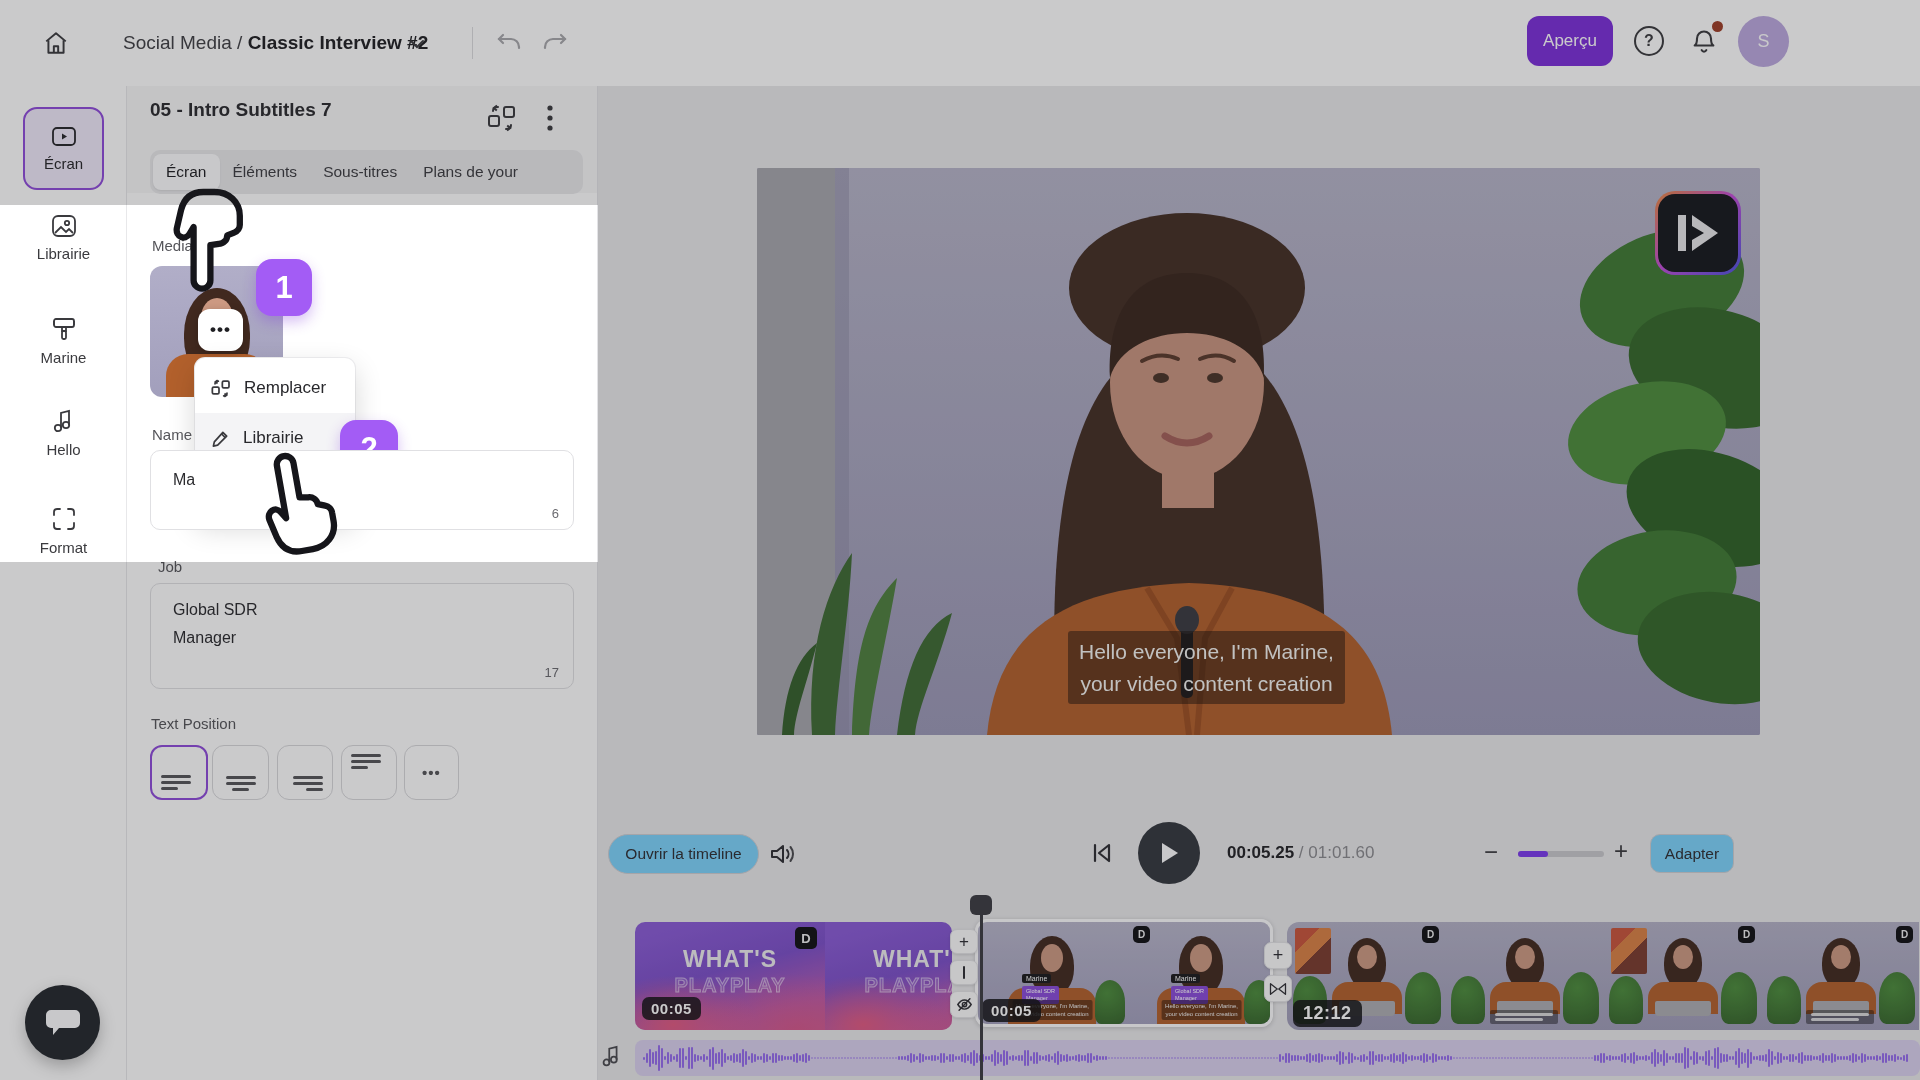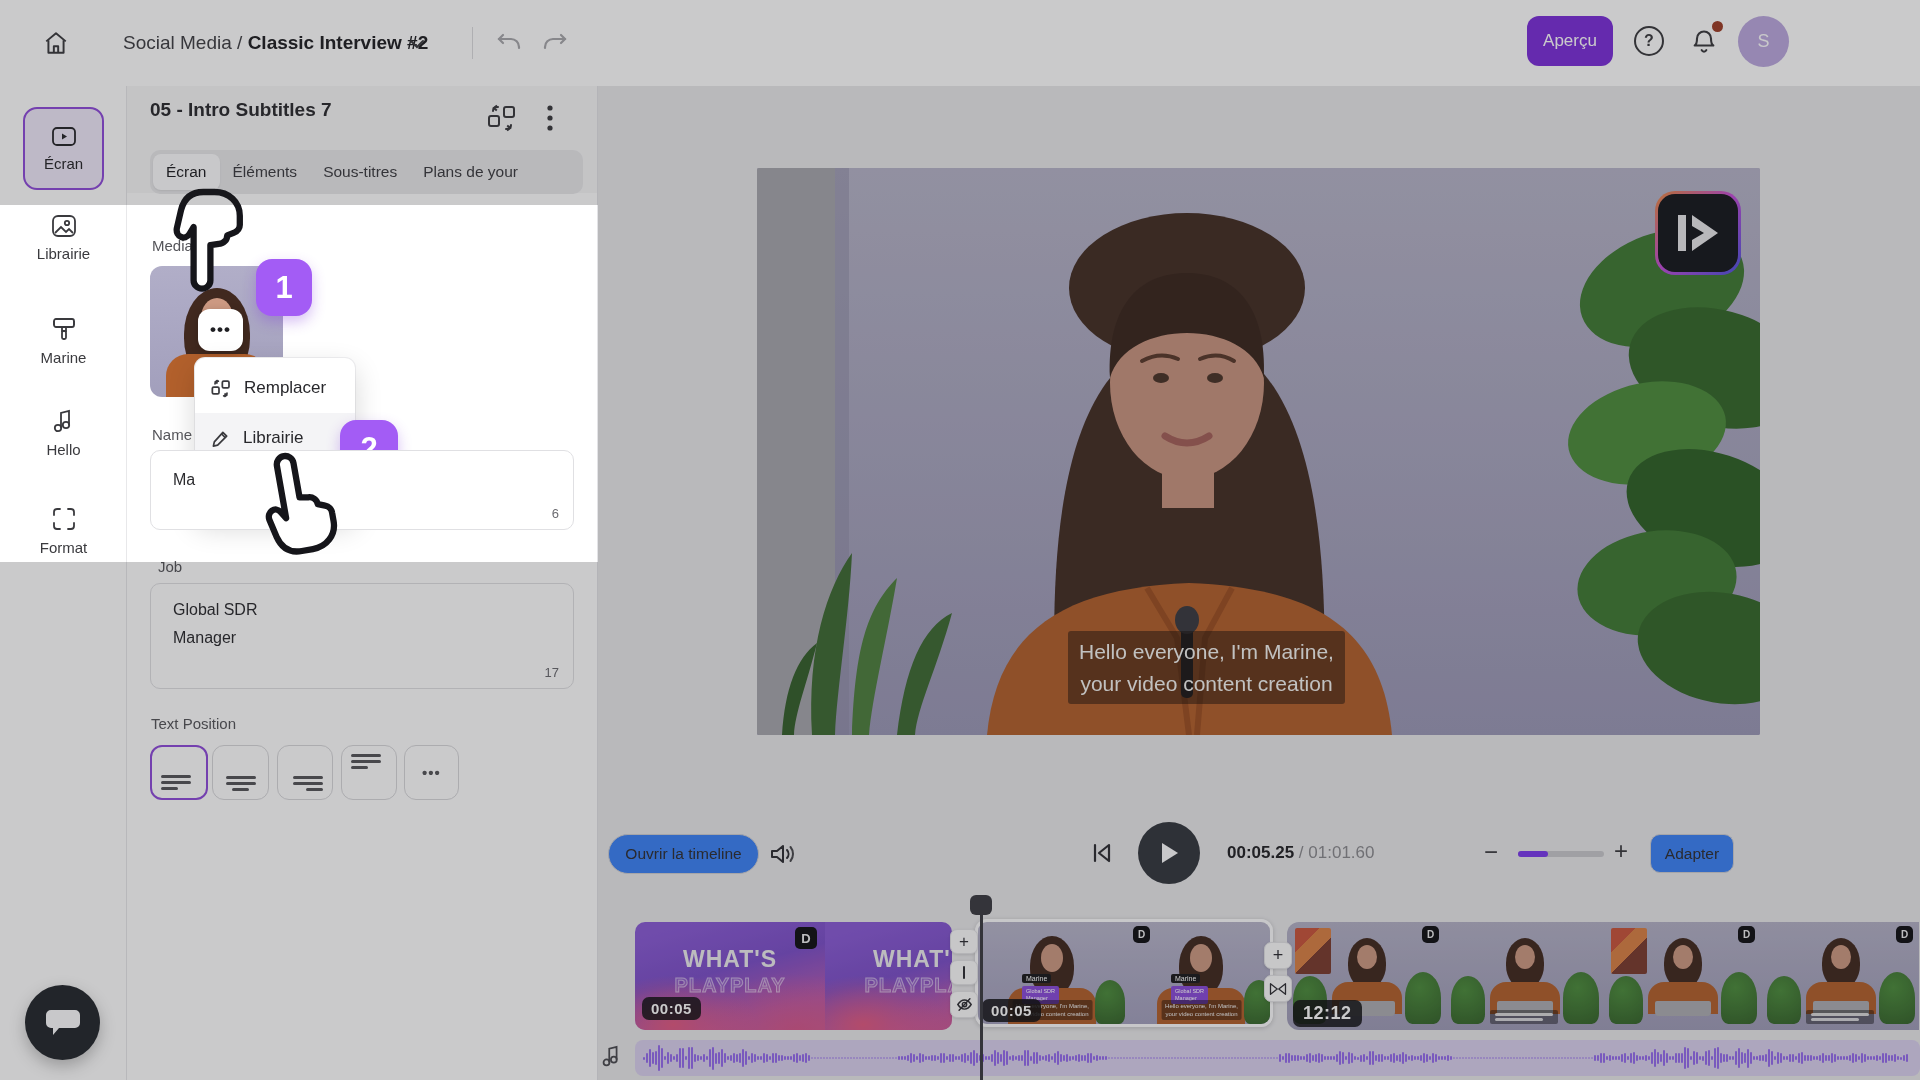--- a/index.html
+++ b/index.html
@@ -69,21 +69,21 @@
   .video{position:absolute;left:757px;top:168px;width:1003px;height:567px;overflow:hidden;border-radius:2px;
         background:linear-gradient(180deg,#B6B4C8,#9E9BB8);}
   .subtitle{position:absolute;left:1068px;top:631px;width:277px;height:73px;background:rgba(22,15,10,0.48);
         border-radius:3px;display:flex;flex-direction:column;align-items:center;justify-content:center;
         color:#F3F3F1;font-size:21px;line-height:32px;text-align:center;}
   .pp-logo{position:absolute;left:1655px;top:191px;width:86px;height:84px;border-radius:20px;padding:3px;box-sizing:border-box;
         background:linear-gradient(135deg,#E98A3C,#C44ED8 48%,#4C52E0);}
   .pp-logo-in{width:100%;height:100%;border-radius:17px;background:#16181D;display:flex;align-items:center;justify-content:center;}
 
   
-  .pill-btn{position:absolute;border:1px solid #CFCFD3;background:#3b82f6;color:#2E2E33;font-size:15.5px;
+  .pill-btn{position:absolute;border:1px solid #CFCFD3;background:#7dd3fc;color:#2E2E33;font-size:15.5px;
         display:flex;align-items:center;justify-content:center;box-sizing:border-box;}
   .play-btn{position:absolute;left:1138px;top:822px;width:62px;height:62px;border-radius:50%;background:#34383E;
         display:flex;align-items:center;justify-content:center;}
   .time{position:absolute;left:1227px;top:843px;font-size:17px;color:#8A8A8E;white-space:pre;}
   .time b{color:#222226;font-weight:700;}
   .zoom-slider{position:absolute;left:1518px;top:851px;width:86px;height:6px;border-radius:3px;background:#C9C9CD;}
   .zoom-fill{width:30px;height:6px;border-radius:3px;background:#7C3AED;}
   .pm{position:absolute;font-size:24px;color:#3A3A3E;font-weight:400;}
 
   

